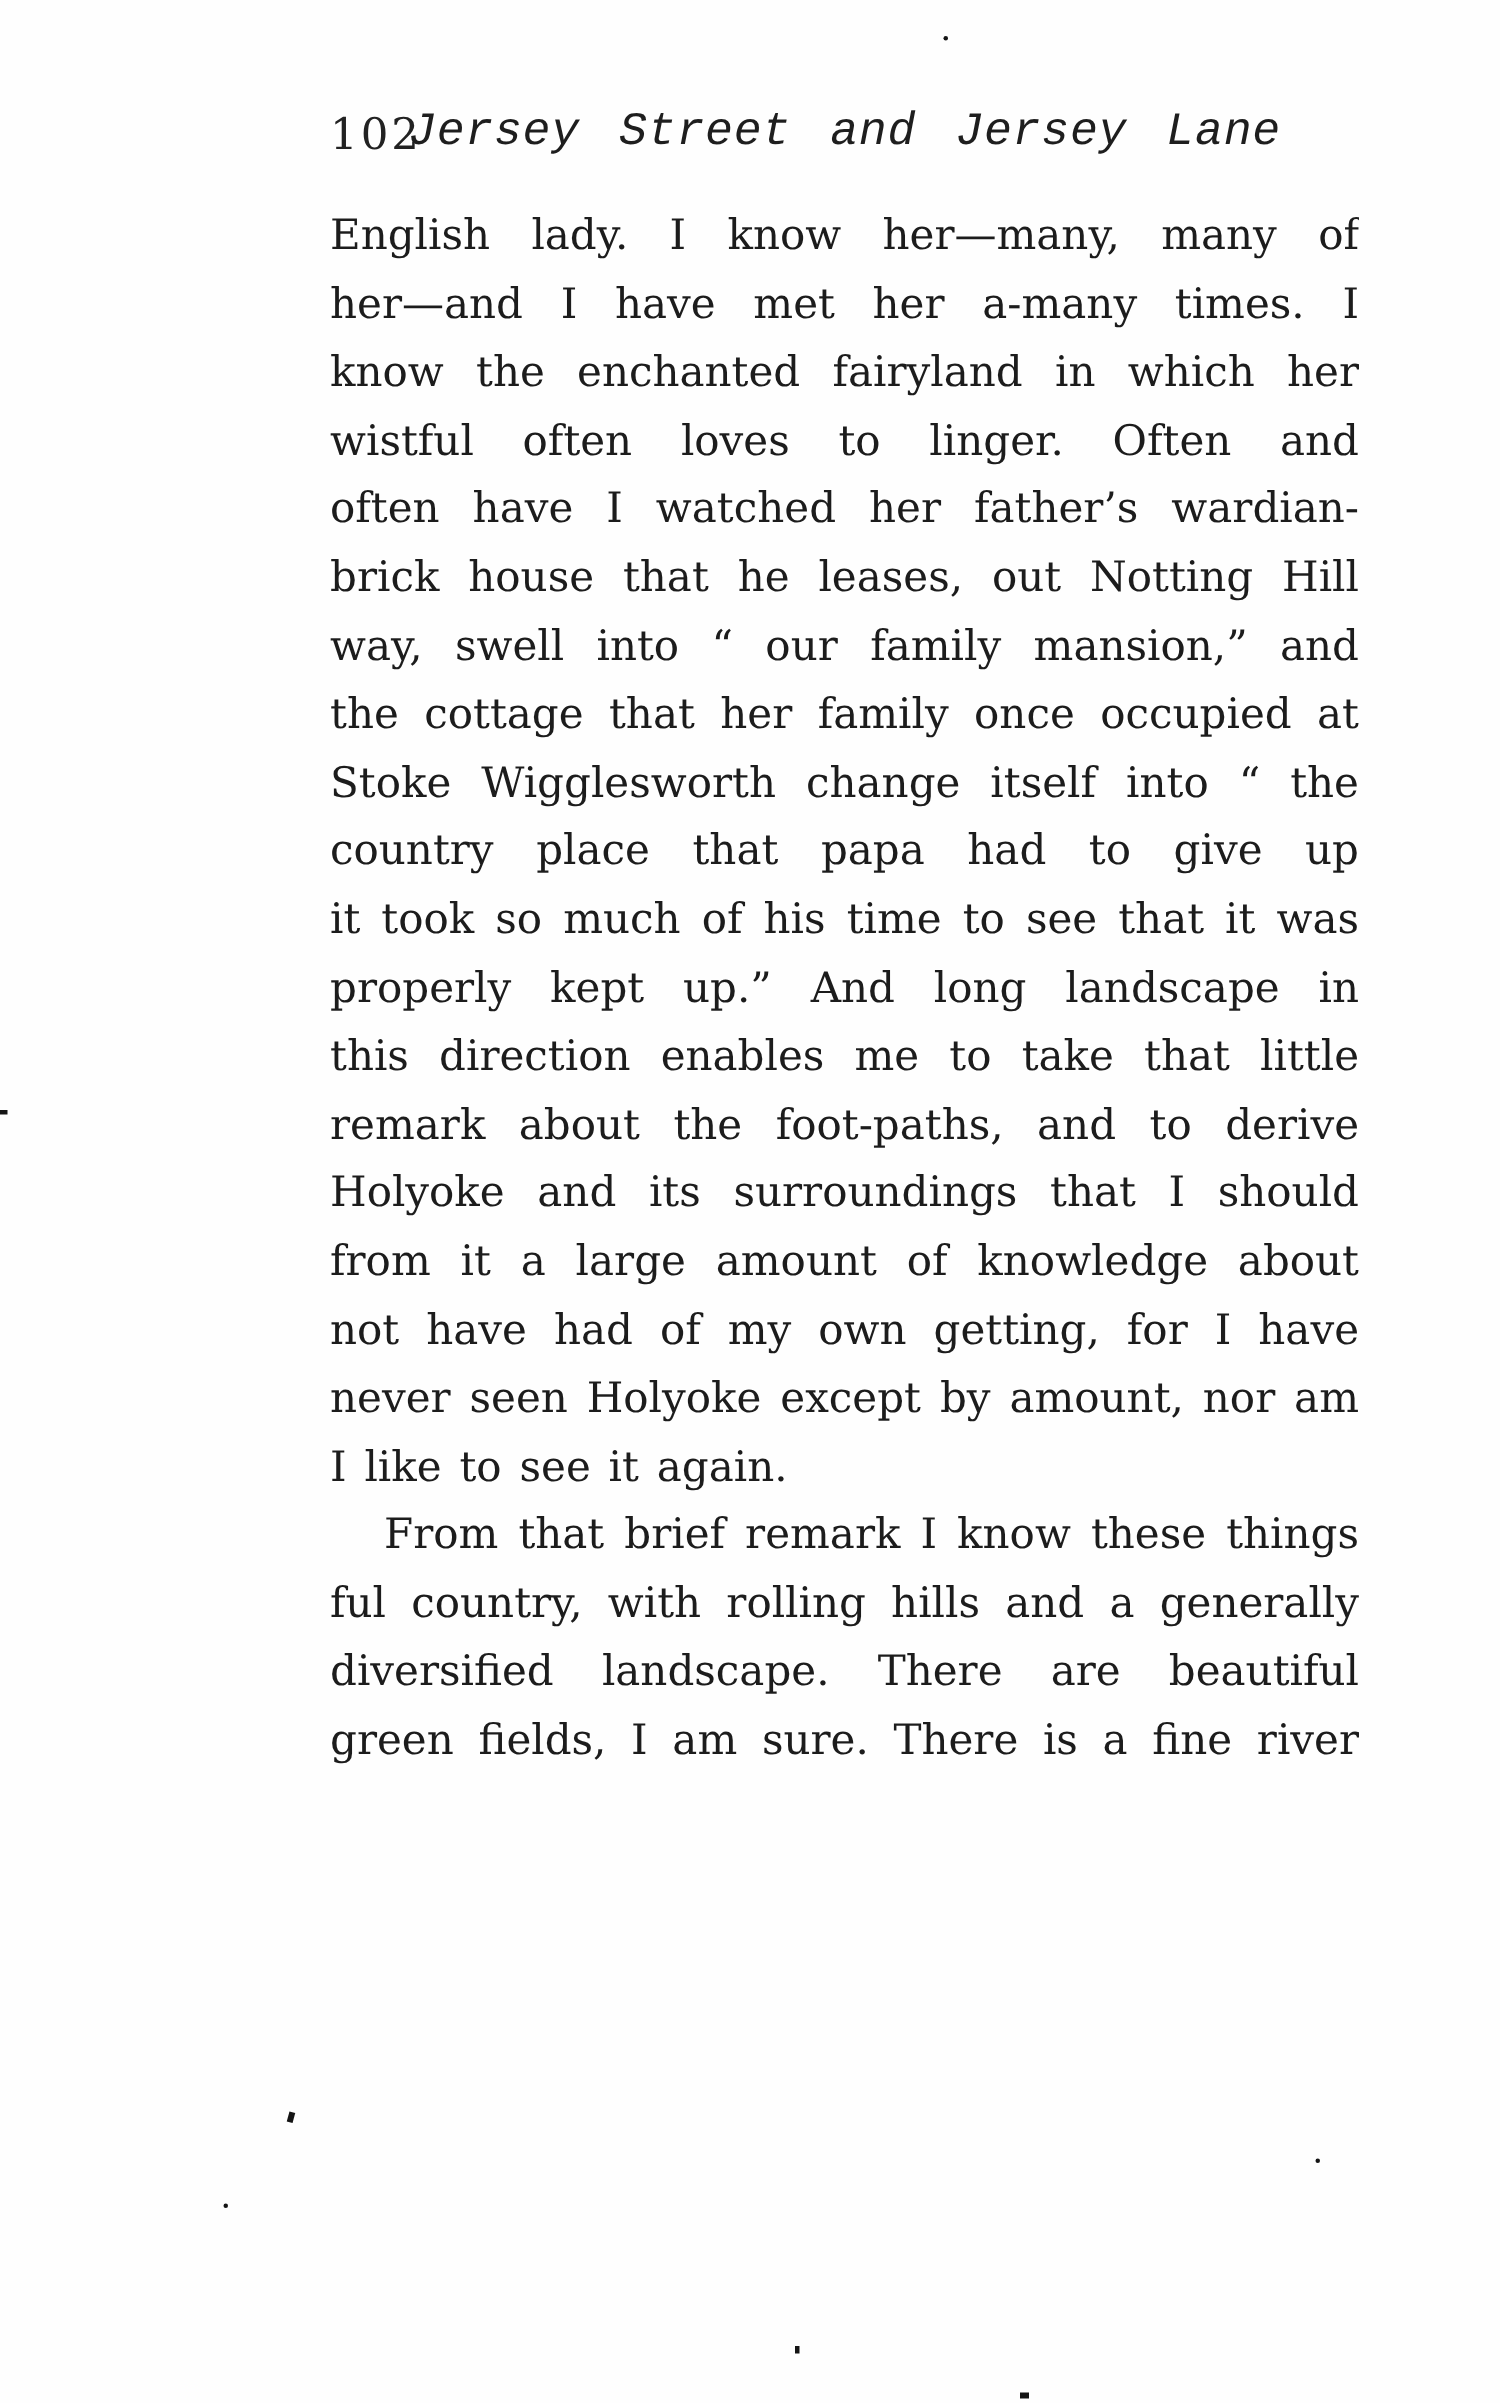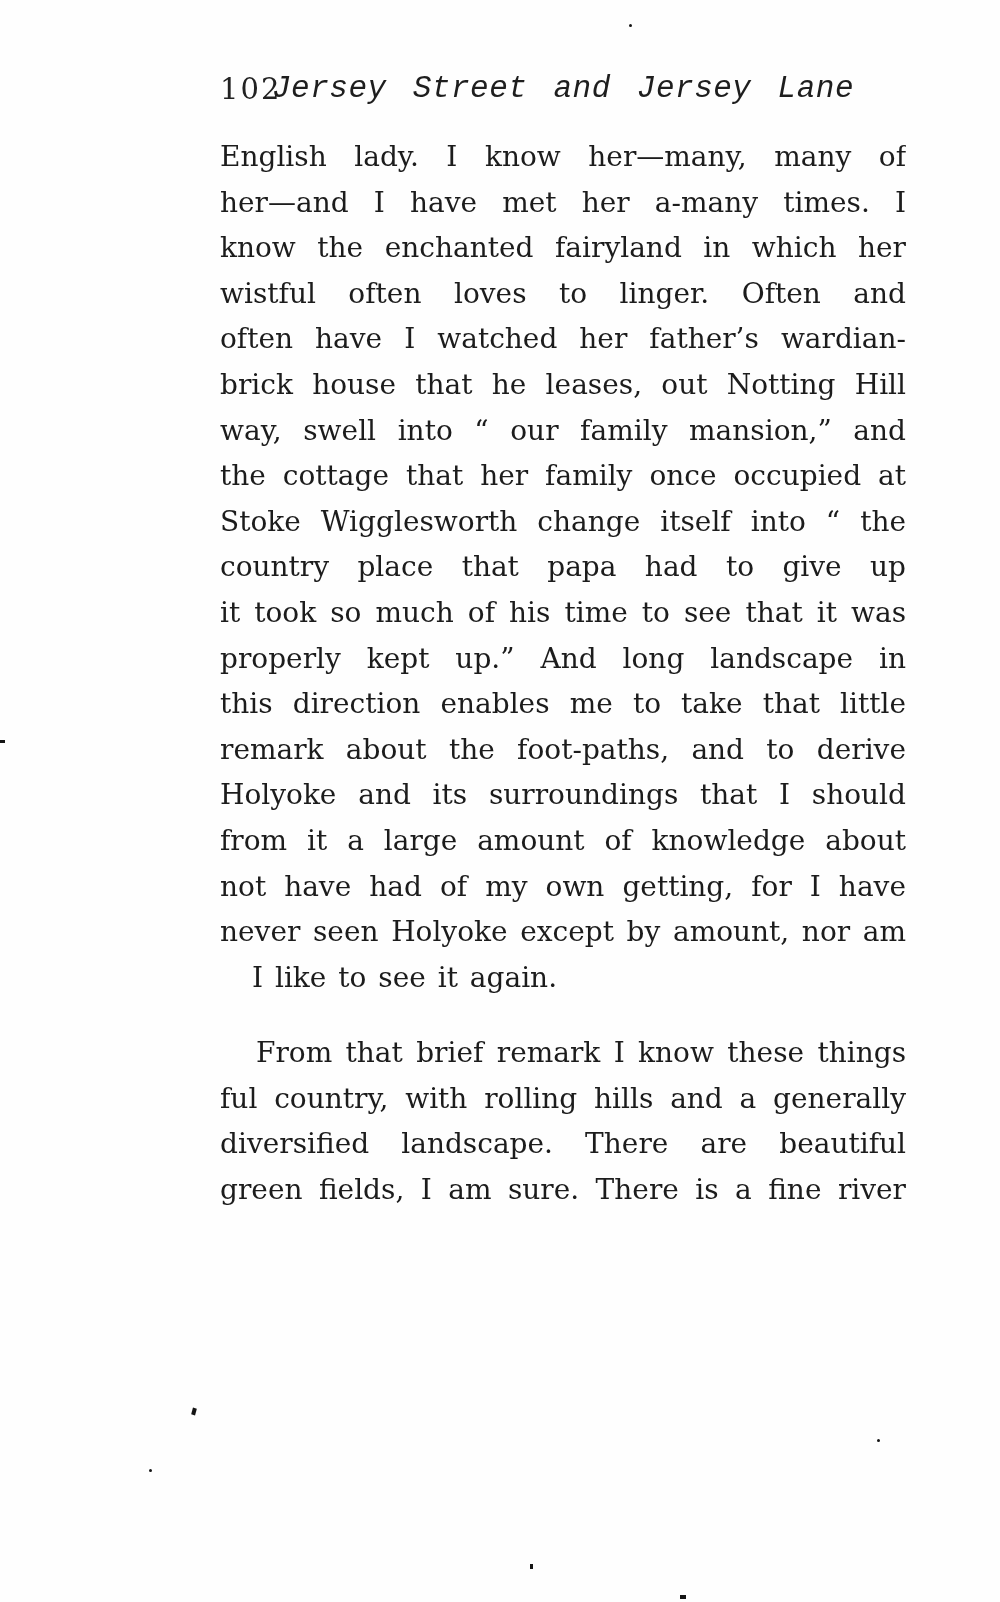--- a/index.html
+++ b/index.html
@@ -64,28 +64,26 @@
   }
   
   .line::after {
     content: "";
     display: inline-block;
     width: 100%;
     height: 0;
   }
   .line.no-justify {
     text-align: left;
-    margin-left: 32px;
   }
   .line.no-justify::after {
     content: none;
   }
   .line.indent {
     text-indent: 36px;
-    margin-top: 30px;
   }
   .speck {
     position: absolute;
     background: #141414;
   }
   .speck.round { border-radius: 50%; }
 </style>
 </head>
 <body>
 

